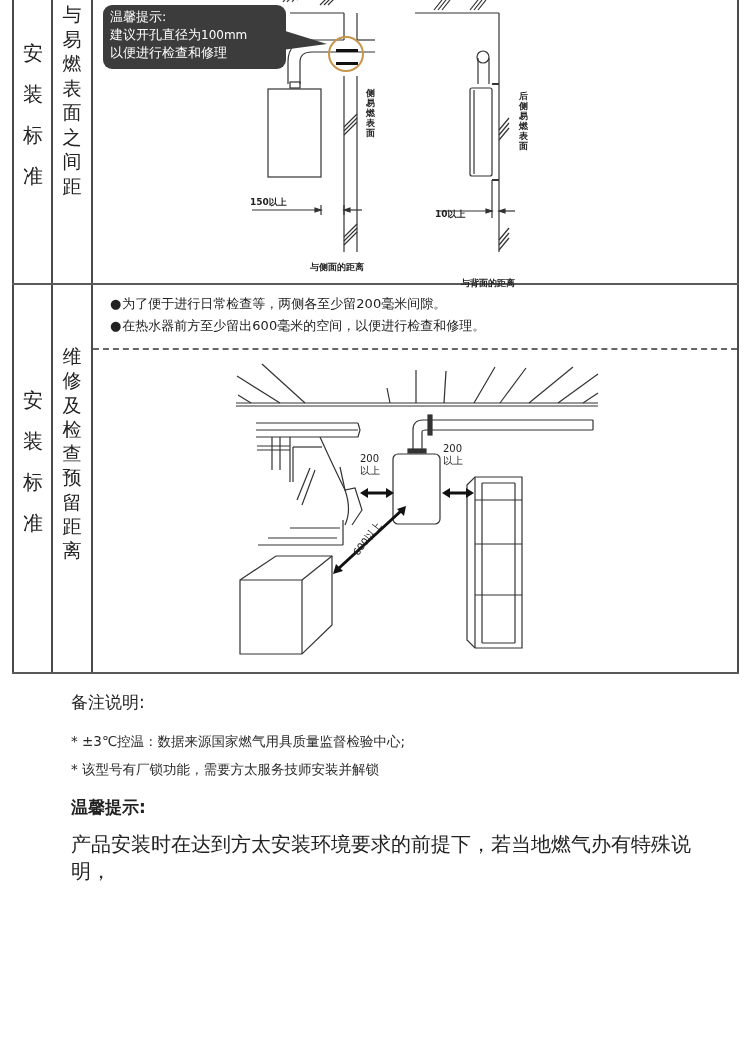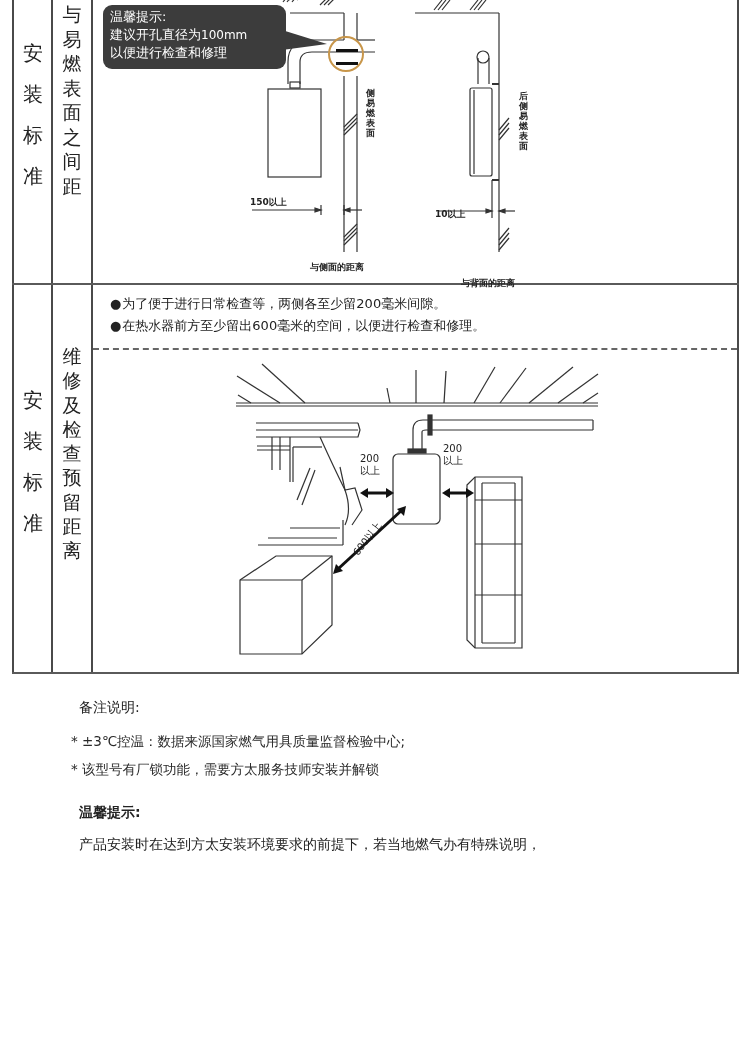--- a/index.html
+++ b/index.html
@@ -14,23 +14,23 @@
   .vtext span { display: block; }
   .col1 { font-size: 20px; line-height: 29px; }
   .callout { position: absolute; left: 103px; top: 5px; width: 183px; height: 64px;
              background: #3c3c3c; border-radius: 9px; color: #fff; font-size: 13px;
              line-height: 18px; padding: 3px 0 0 7px; box-sizing: border-box; }
   .callout .big { font-size: 12px; }
   .diag-label { position: absolute; font-size: 9px; color: #222; font-weight: bold; }
   .bullets { position: absolute; left: 110px; top: 293px; font-size: 13px; line-height: 22px; color: #222; }
   .bullets div::before { content: "●"; font-size: 13px; margin-right: 1px; }
   .dashed { position: absolute; left: 93px; top: 348px; width: 644px; border-top: 2px dashed #666; }
-  .notes h3 { margin: 8px; font-weight: normal; font-size: 14px; color: #222; }
+  .notes h3 { margin: 0; font-weight: normal; font-size: 17px; color: #222; }
   .note-line { font-size: 13.5px; color: #2a2a2a; }
-  .para { font-size: 14px; line-height: 27px; color: #222; margin-left: 8px; }
+  .para { font-size: 20px; line-height: 27px; color: #222; }
   svg { position: absolute; left: 0; top: 0; }
 </style>
 </head>
 <body>
 
 <div class="vline" style="left:12px; top:0; height:673px;"></div>
 <div class="vline" style="left:51px; top:0; height:673px;"></div>
 <div class="vline" style="left:91px; top:0; height:673px;"></div>
 <div class="vline" style="left:737px; top:0; height:673px;"></div>
 <div class="hline" style="left:12px; top:283px; width:727px;"></div>

